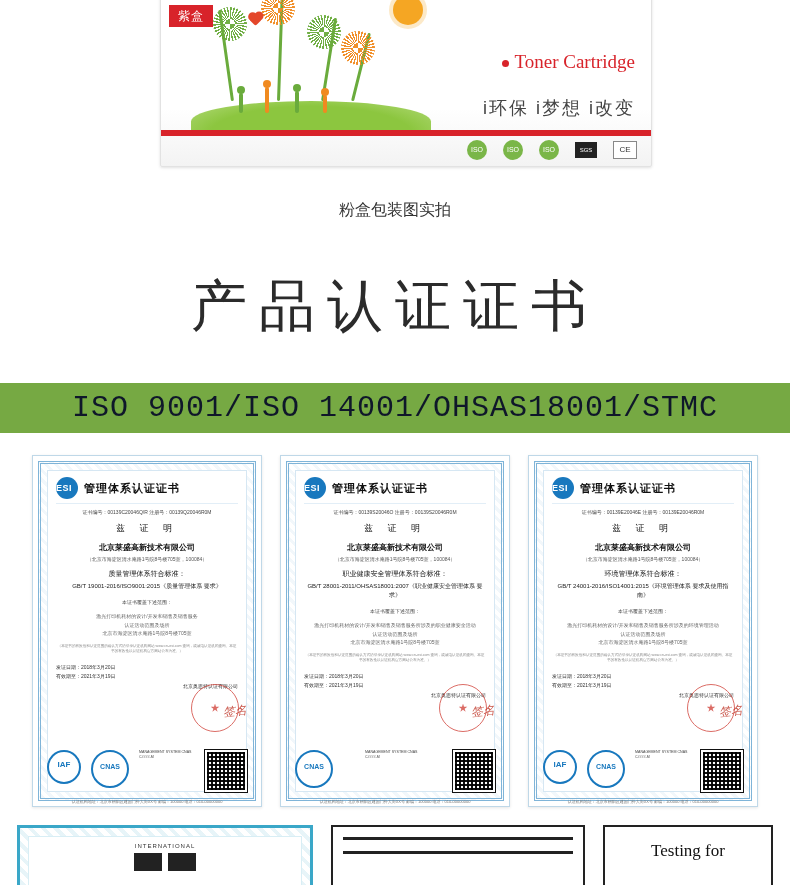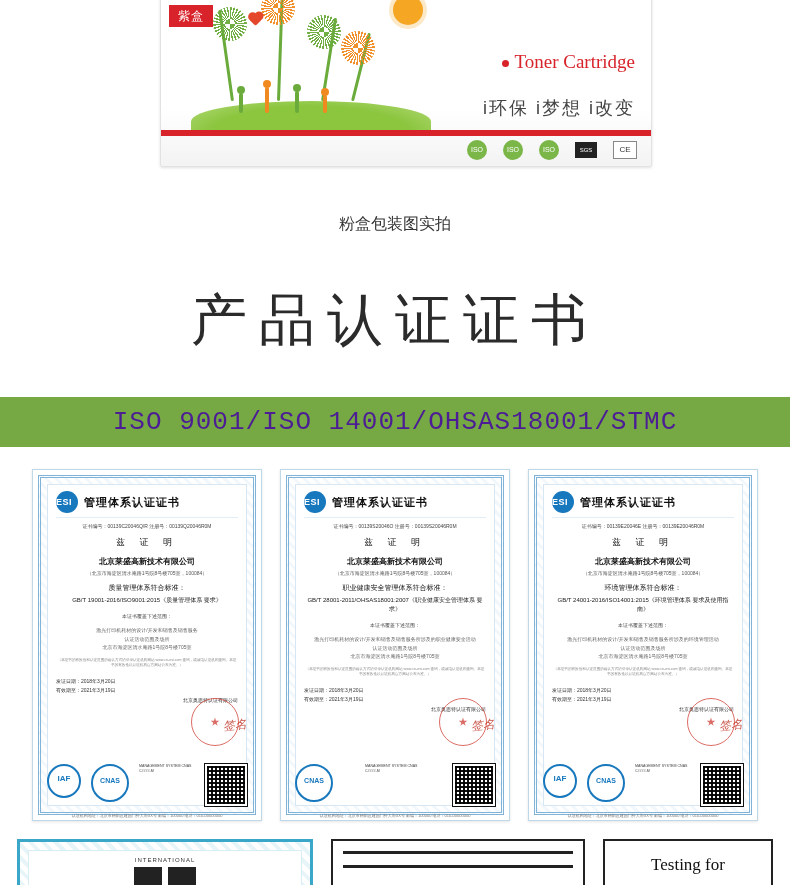--- a/index.html
+++ b/index.html
@@ -214,21 +214,21 @@
     font-size: 8px;
     line-height: 15px;
     text-align: center;
   }
 
   .caption {
     width: 790px;
     text-align: center;
     font-size: 16px;
     color: #333;
-    margin-top: 34px;
+    margin-top: 20px;
   }
 
   
   .section-heading {
     width: 790px;
     text-align: center;
     font-size: 56px;
     color: #2b2b2b;
     letter-spacing: 12px;
     font-weight: normal;
@@ -240,23 +240,23 @@
   .green-band {
     margin-top: 38px;
     width: 790px;
     height: 50px;
     background: #76a943;
     display: flex;
     align-items: center;
     justify-content: center;
   }
   .green-band-text {
-    color: #4c1d95;
+    color: #0f172a;
     font-family: "Liberation Mono", monospace;
-    font-size: 26px;
+    font-size: 30px;
     letter-spacing: 1px;
   }
 
   
   .cert-row {
     margin-top: 22px;
     display: flex;
     justify-content: center;
     gap: 18px;
   }

